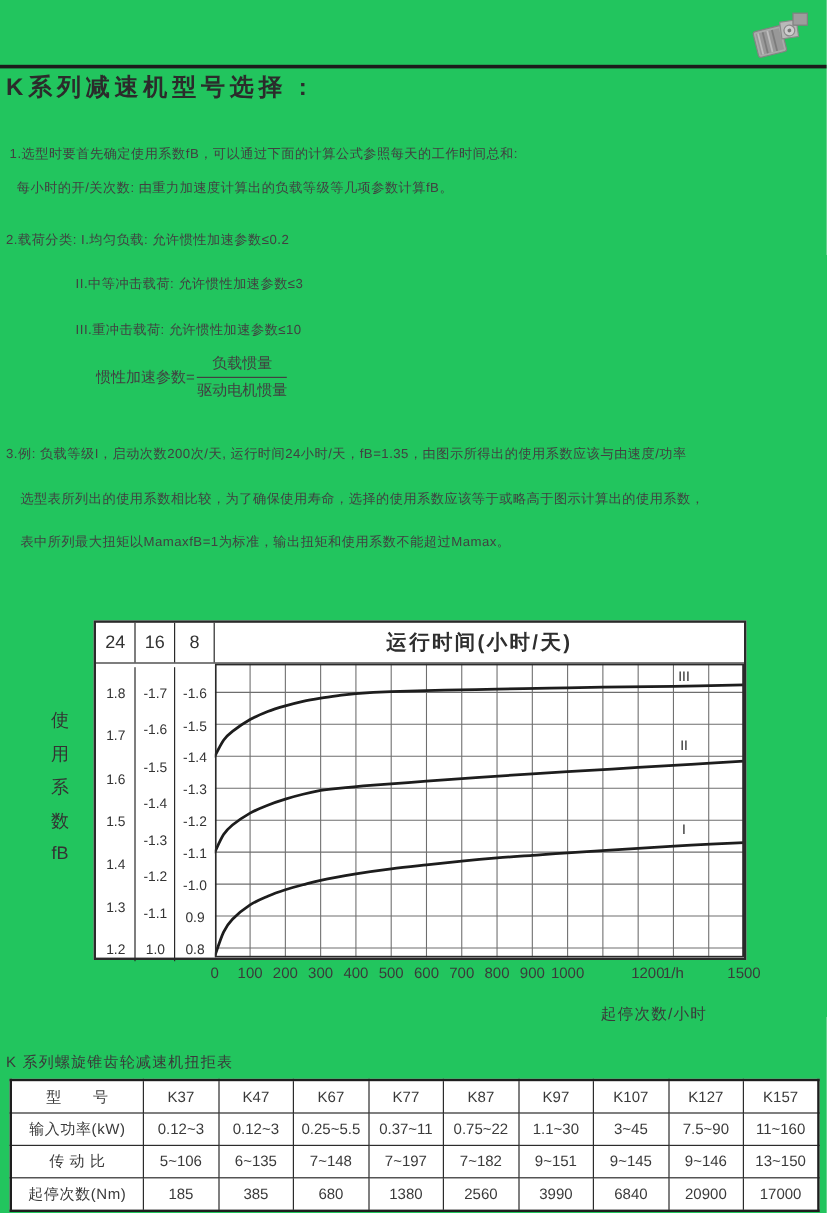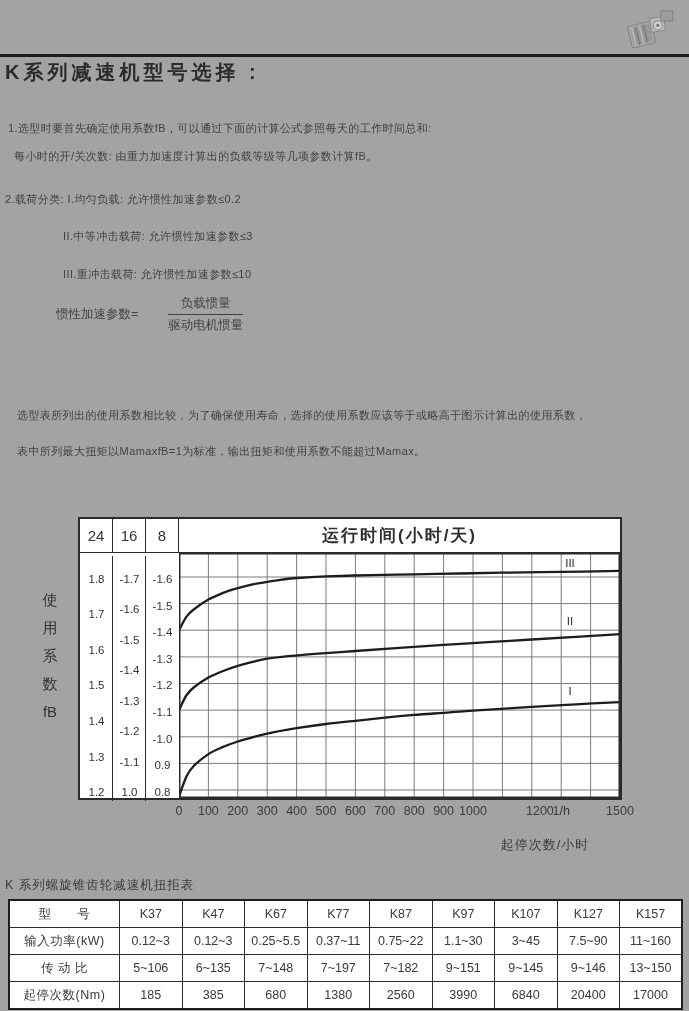--- a/index.html
+++ b/index.html
@@ -1,26 +1,26 @@
 <!DOCTYPE html>
 <html><head>
 <meta charset="utf-8">
 <style>
   html,body{margin:0;padding:0;background:#e8e8e8;}
   #page{
-    position:relative;width:689px;height:1011px;background:#a3a3a3;
+    position:relative;width:689px;height:1011px;background:#22c55e;
     font-family:"Liberation Sans","DejaVu Sans",sans-serif;color:#3f3f3f;
     overflow:hidden;margin:0 auto;
   }
   .abs{position:absolute;}
   .top-rule{left:0;top:54px;width:689px;height:3px;background:#1c1c1c;}
   .doc-title{left:5px;top:59px;font-size:20px;font-weight:bold;letter-spacing:4px;color:#2b2b2b;white-space:nowrap;}
   .para{font-size:11px;letter-spacing:0.4px;white-space:nowrap;color:#414141;}
   
-  .formula{left:56px;top:295px;display:flex;align-items:center;font-size:12.5px;color:#414141;gap:28px;}
+  .formula{left:80px;top:295px;display:flex;align-items:center;font-size:12.5px;color:#414141;}
   .frac{display:inline-block;text-align:center;margin-left:2px;}
   .frac .num{display:block;padding:0 10px 2px 10px;border-bottom:1.5px solid #414141;}
   .frac .den{display:block;padding-top:2px;}
   
   .chart{left:78px;top:517px;width:544px;height:283px;border:2px solid #2a2a2a;box-sizing:border-box;background:#fff;}
   .chart-header{position:absolute;left:0;top:0;width:100%;height:34px;display:flex;border-bottom:1.5px solid #2a2a2a;box-sizing:border-box;}
   .hour-cell{width:33px;box-sizing:border-box;border-right:1px solid #2a2a2a;display:flex;align-items:center;justify-content:center;font-size:15px;color:#333;}
   .chart-title-cell{flex:1;display:flex;align-items:center;justify-content:center;font-size:17px;font-weight:600;letter-spacing:2px;color:#2e2e2e;}
   .y-panel{position:absolute;left:0;top:37px;width:115px;height:245px;}
   .y-col-divider{position:absolute;top:0;height:100%;width:1px;background:#2a2a2a;}
@@ -71,20 +71,21 @@
   <div class="abs para" style="left:63px;top:267px;">III.重冲击载荷: 允许惯性加速参数≤10</div>
 
   <div class="abs formula">
     <span>惯性加速参数=</span>
     <span class="frac">
       <span class="num">负载惯量</span>
       <span class="den">驱动电机惯量</span>
     </span>
   </div>
 
+  <div class="abs para" style="left:5px;top:371px;">3.例: 负载等级I，启动次数200次/天, 运行时间24小时/天，fB=1.35，由图示所得出的使用系数应该与由速度/功率</div>
   <div class="abs para" style="left:17px;top:408px;">选型表所列出的使用系数相比较，为了确保使用寿命，选择的使用系数应该等于或略高于图示计算出的使用系数，</div>
   <div class="abs para" style="left:17px;top:444px;">表中所列最大扭矩以MamaxfB=1为标准，输出扭矩和使用系数不能超过Mamax。</div>
 
   <div class="abs fb-label" id="fb-label">
       <div class="ch">使</div>
       <div class="ch">用</div>
       <div class="ch">系</div>
       <div class="ch">数</div>
       <div class="ch">fB</div>
     </div>
@@ -217,19 +218,19 @@
         </tr>
         <tr>
           <td class="rowlabel">起停次数(Nm)</td>
           <td>185</td>
           <td>385</td>
           <td>680</td>
           <td>1380</td>
           <td>2560</td>
           <td>3990</td>
           <td>6840</td>
-          <td>20400</td>
+          <td>20900</td>
           <td>17000</td>
         </tr>
       </tbody>
     </table>
 
 </div>
 
 </body></html>

